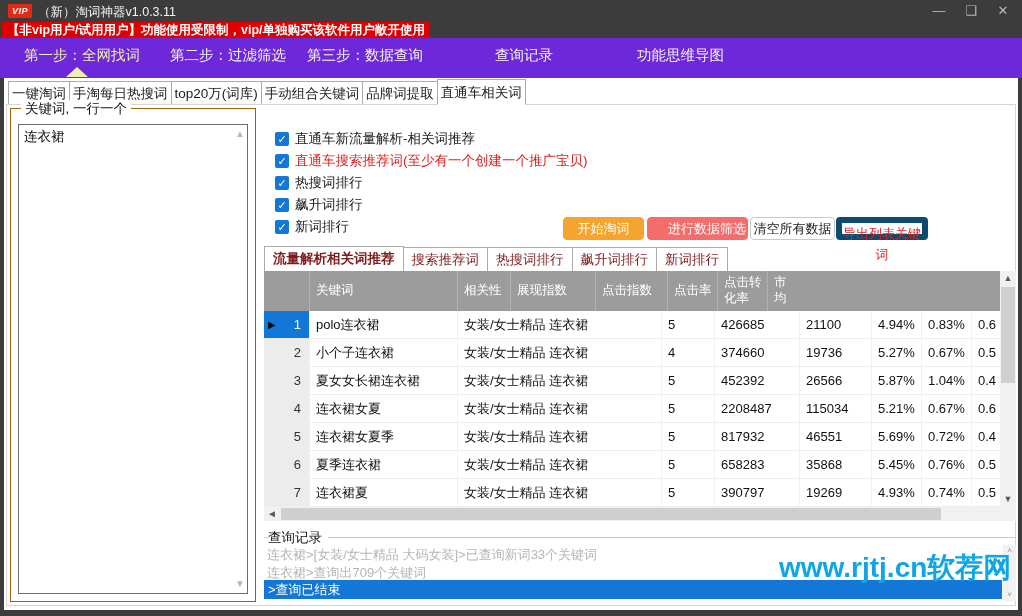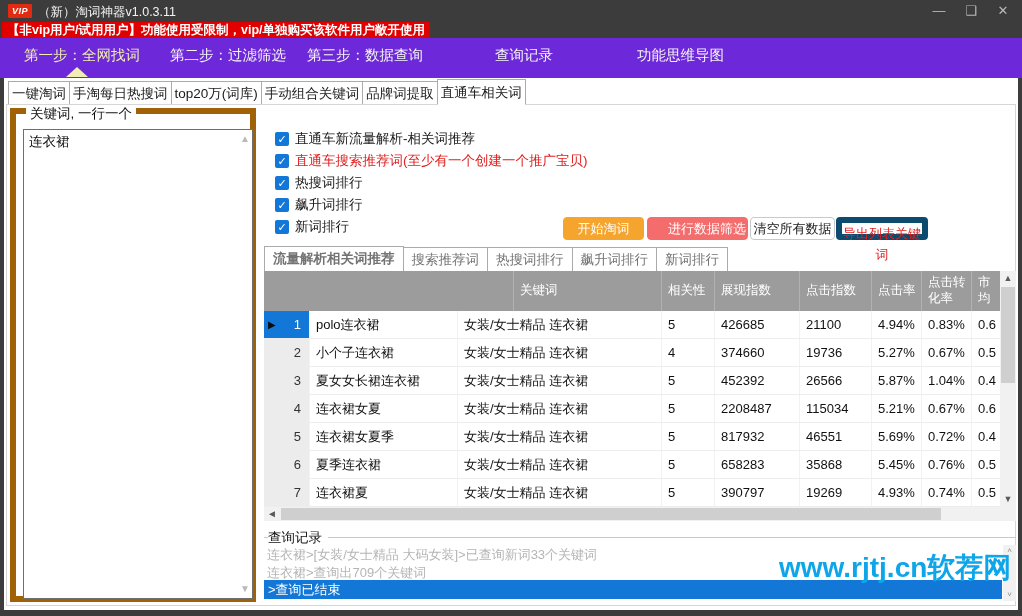--- a/index.html
+++ b/index.html
@@ -29,21 +29,21 @@
     border-left:11px solid transparent; border-right:11px solid transparent; border-bottom:10px solid #f0eeb0; }
   
   .content { position:absolute; left:4px; top:78px; width:1014px; height:532px; background:#fff; }
   
   .outer-tabs { position:absolute; left:4px; top:3px; display:flex; height:24px; }
   .otab { border:1px solid #ababab; border-bottom:none; background:#fff; padding:0 3px; line-height:23px;
     font-size:13.5px; color:#1a1a1a; margin-right:-1px; position:relative; }
   .otab.sel { height:26px; margin-top:-2px; line-height:26px; z-index:2; border-bottom:1px solid #fff; }
   .tabpage-border { position:absolute; left:2px; top:26px; width:1010px; height:502px; border:1px solid #d6d6d6; background:#fff; }
   
-  .kw-group { position:absolute; left:6px; top:30px; width:246px; height:494px; border:6px solid #a16207; }
+  .kw-group { position:absolute; left:6px; top:30px; width:246px; height:494px; border:1px solid #a16207; }
   .kw-group-label { position:absolute; left:10px; top:-9px; background:#fff; padding:0 4px; font-size:13.5px; color:#111; }
   .kw-box { position:absolute; left:7px; top:15px; width:230px; height:470px; border:1px solid #6e6e6e; background:#fff; }
   .kw-text { position:absolute; left:5px; top:3px; font-size:13.5px; color:#111; }
   .kw-scroll { position:absolute; right:0; top:0; width:14px; height:100%; }
   .kw-scroll .arr { position:absolute; left:0; width:14px; height:14px; color:#b9b9b9; font-size:10px; text-align:center; line-height:14px; }
   .kw-scroll .arr.up { top:2px; } .kw-scroll .arr.dn { bottom:2px; }
   
   .chk-list { position:absolute; left:271px; top:50px; }
   .chk-row { display:flex; align-items:center; height:22px; }
   .chk-box { width:14px; height:14px; background:#1277d7; border-radius:2px; color:#fff; font-size:11px;
@@ -53,25 +53,25 @@
   
   .btn { position:absolute; top:139px; height:23px; border-radius:4px; font-size:13px; text-align:center;
     line-height:21px; cursor:default; }
   .btn-orange { left:559px; width:81px; background:#f5a42e; border:1px solid #f5a42e; color:#fff; }
   .btn-pink   { left:643px; width:101px; background:#f56c6c; border:1px solid #f56c6c; color:#fff;padding-left:19px; }
   .btn-plain  { left:746px; width:85px; background:#fff; border:1px solid #c9c9c9; color:#1a1a1a; }
   .btn-export { left:832px; width:92px; background:#fff; border:6px solid #0c4a6e; color:#e02020; }
   
   .inner-tabs { position:absolute; left:260px; top:169px; display:flex; height:24px; }
   .itab { border:1px solid #ababab; border-bottom:none; background:#fff; padding:0 8px; line-height:23px;
-    font-size:13.5px; color:#737373; margin-right:-1px; }
+    font-size:13.5px; color:#7f1d1d; margin-right:-1px; }
   .itab.sel { font-weight:bold; height:25px; margin-top:-1px; z-index:2; }
   
   .grid { position:absolute; left:260px; top:193px; width:736px; }
-  .ghead { display:flex; height:40px; background:#9c9c9c; color:#fff; font-size:12.5px;justify-content:flex-end; }
+  .ghead { display:flex; height:40px; background:#9c9c9c; color:#fff; font-size:12.5px; }
   .ghead .hc { display:flex; align-items:center; padding-left:6px; border-right:1px solid #b2b2b2;
     word-break:break-all; line-height:1.25; overflow:hidden; }
   .trow { display:flex; height:28px; background:#fff; border-bottom:1px solid #ededed; font-size:13px; color:#111; }
   .trow .cell { display:flex; align-items:center; padding-left:6px; border-right:1px solid #f2f2f2; overflow:hidden; white-space:nowrap; }
   .col-num { width:46px; flex:none; }
   .col-kw  { width:148px; flex:none; }
   .col-cat { width:204px; flex:none; }
   .col-rel { width:53px; flex:none; }
   .col-imp { width:85px; flex:none; }
   .col-clk { width:72px; flex:none; }

